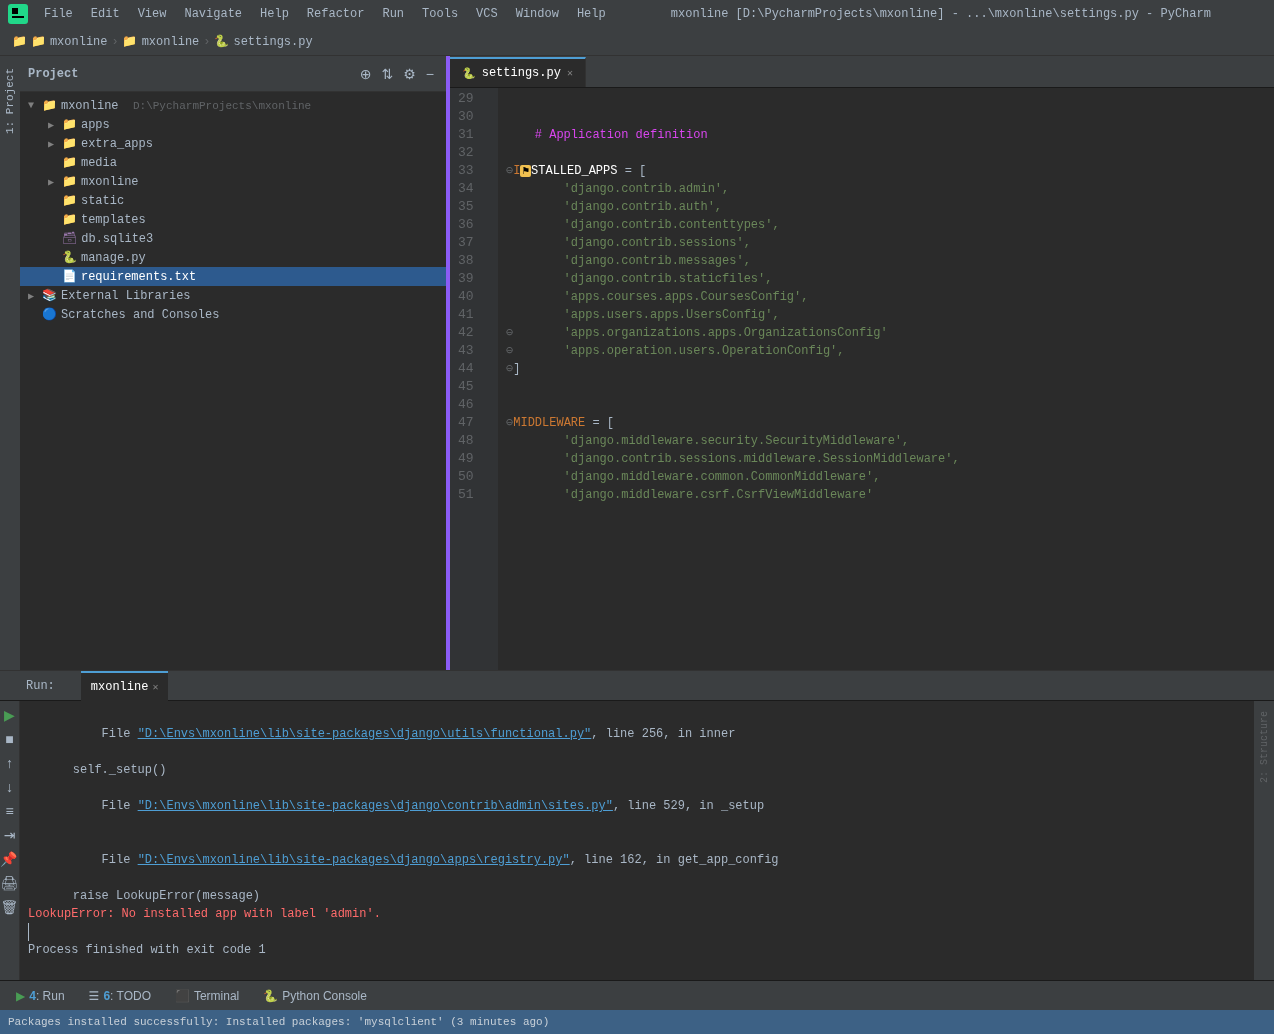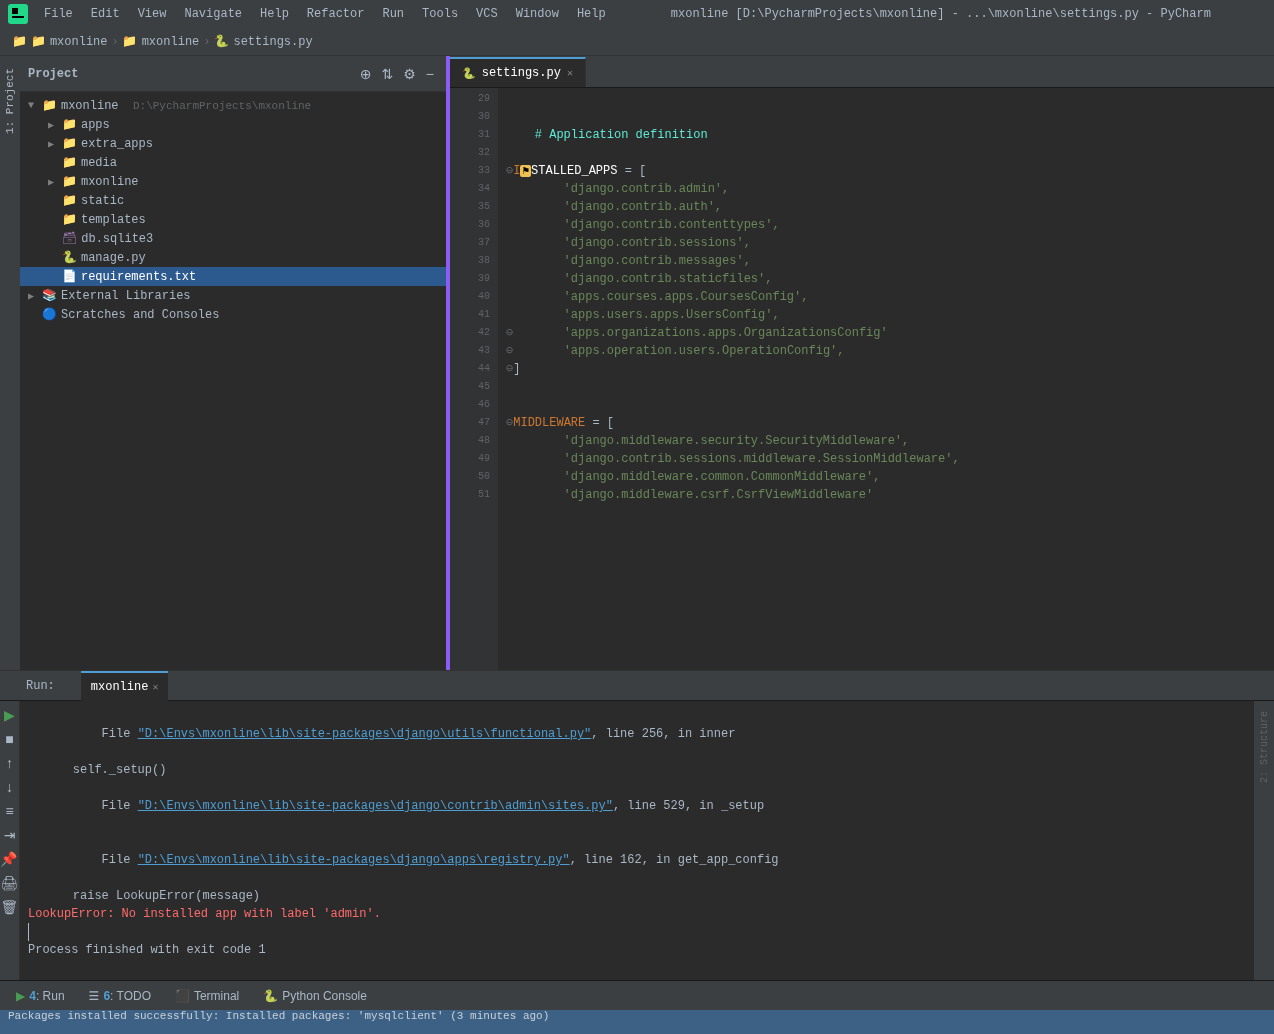--- a/index.html
+++ b/index.html
@@ -40,26 +40,26 @@
 
     
     .editor-area { flex: 1; display: flex; flex-direction: column; overflow: hidden; }
     .editor-tabs { background: #3c3f41; height: 32px; display: flex; align-items: flex-end; border-bottom: 1px solid #1a1a1a; flex-shrink: 0; }
     .editor-tab { display: flex; align-items: center; padding: 6px 12px; background: #4e5254; color: #a9b7c6; font-size: 12px; cursor: pointer; border-top: 1px solid #323232; border-right: 1px solid #323232; gap: 6px; height: 30px; }
     .editor-tab.active { background: #2b2b2b; color: #fff; border-top: 2px solid #4e9ed4; }
     .editor-tab .tab-close { color: #808080; font-size: 10px; cursor: pointer; }
 
     
     .code-editor { display: flex; flex: 1; overflow: hidden; background: #2b2b2b; }
-    .line-numbers { background: #313335; min-width: 48px; padding: 0 8px; color: #606366; font-size: 10px; text-align: right; user-select: none; overflow: hidden; flex-shrink: 0; padding-top: 2px; }
+    .line-numbers { background: #313335; min-width: 48px; padding: 0 8px; color: #606366; font-size: 13px; text-align: left; user-select: none; overflow: hidden; flex-shrink: 0; padding-top: 2px; }
     .line-number { height: 18px; line-height: 18px; }
     .code-content { flex: 1; padding: 2px 8px; overflow: auto; }
     .code-line { height: 18px; line-height: 18px; white-space: pre; font-size: 12px; }
     .code-line .str { color: #6a8759; }
-    .code-line .comment { color: #5eead4; }
+    .code-line .comment { color: #d946ef; }
     .code-line .var { color: #a9b7c6; }
     .code-line .bracket { color: #a9b7c6; }
     .code-line .fold { color: #606366; cursor: pointer; }
 
     
     .left-strip { width: 20px; background: #3c3f41; display: flex; flex-direction: column; align-items: center; flex-shrink: 0; padding-top: 4px; }
     .strip-label { writing-mode: vertical-rl; transform: rotate(180deg); color: #a9b7c6; font-size: 11px; padding: 8px 2px; cursor: pointer; }
 
     
     .bottom-panel { height: 310px; background: #2b2b2b; border-top: 1px solid #323232; display: flex; flex-direction: column; flex-shrink: 0; }
@@ -76,21 +76,21 @@
     .run-content-area { display: flex; flex: 1; overflow: hidden; }
     .run-output { flex: 1; overflow-y: auto; padding: 6px 8px; font-size: 12px; background: #2b2b2b; }
     .run-line { line-height: 18px; white-space: pre-wrap; color: #a9b7c6; }
     .run-line.error { color: #ff6b6b; }
     .run-line.indent { padding-left: 16px; }
 
     
     .right-strip { width: 20px; background: #3c3f41; display: flex; flex-direction: column; align-items: center; padding-top: 4px; gap: 4px; flex-shrink: 0; }
 
     
-    .status-bar { background: #3d6185; height: 24px; display: flex; align-items: flex-start; padding: 0 8px; gap: 4px; flex-shrink: 0; }
+    .status-bar { background: #3d6185; height: 24px; display: flex; align-items: center; padding: 0 8px; gap: 4px; flex-shrink: 0; }
     .status-item { color: #c8d0d8; font-size: 11px; }
 
     
     .bottom-toolbar { background: #3c3f41; height: 30px; display: flex; align-items: center; padding: 0 8px; gap: 8px; border-top: 1px solid #1a1a1a; flex-shrink: 0; }
     .tool-btn { display: flex; align-items: center; gap: 4px; padding: 2px 8px; color: #a9b7c6; font-size: 12px; cursor: pointer; background: none; border: none; }
     .tool-btn .num { color: #4e9ed4; font-weight: bold; }
   </style>
 </head>
 <body>
 

